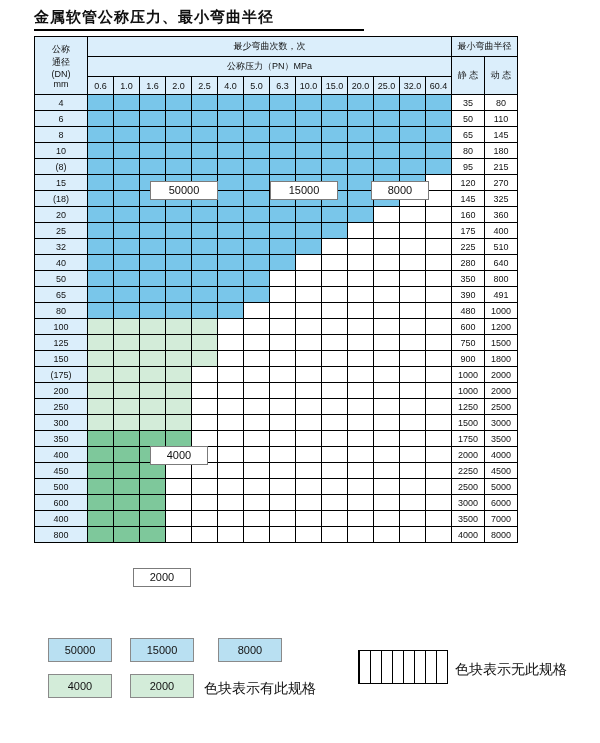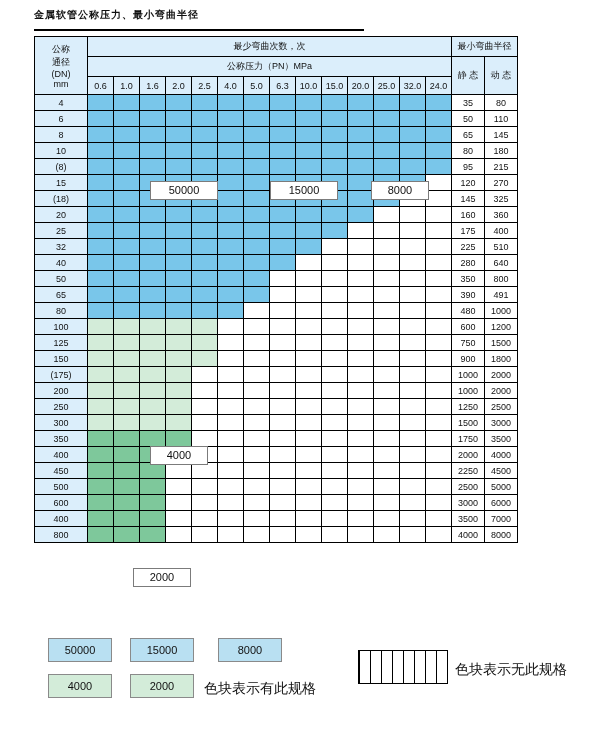--- a/index.html
+++ b/index.html
@@ -6,21 +6,21 @@
   body{
     width:600px;height:743px;
     background:#ffffff;
     font-family:"Liberation Sans","DejaVu Sans",sans-serif;
     color:#111;
     position:relative;
     overflow:hidden;
   }
   #title{
     position:absolute;left:34px;top:8px;
-    font-size:10px;font-weight:bold;letter-spacing:1px;
+    font-size:15px;font-weight:bold;letter-spacing:1px;
     font-family:"DejaVu Serif","Liberation Serif",serif;
   }
   #title-rule{
     position:absolute;left:34px;top:29px;width:330px;height:2px;background:#000;
   }
   
   table.grid{
     position:absolute;left:34px;top:36px;
     border-collapse:collapse;
     table-layout:fixed;
@@ -103,21 +103,21 @@
         <td class="hdr pcell">2.0</td>
         <td class="hdr pcell">2.5</td>
         <td class="hdr pcell">4.0</td>
         <td class="hdr pcell">5.0</td>
         <td class="hdr pcell">6.3</td>
         <td class="hdr pcell">10.0</td>
         <td class="hdr pcell">15.0</td>
         <td class="hdr pcell">20.0</td>
         <td class="hdr pcell">25.0</td>
         <td class="hdr pcell">32.0</td>
-        <td class="hdr pcell">24.0</td>
+        <td class="hdr pcell">60.4</td>
       </tr>
   </thead>
   <tbody id="tbody">
       <tr>
         <td class="dncell">4</td>
         <td class="pcell blue">&nbsp;</td>
         <td class="pcell blue">&nbsp;</td>
         <td class="pcell blue">&nbsp;</td>
         <td class="pcell blue">&nbsp;</td>
         <td class="pcell blue">&nbsp;</td>

